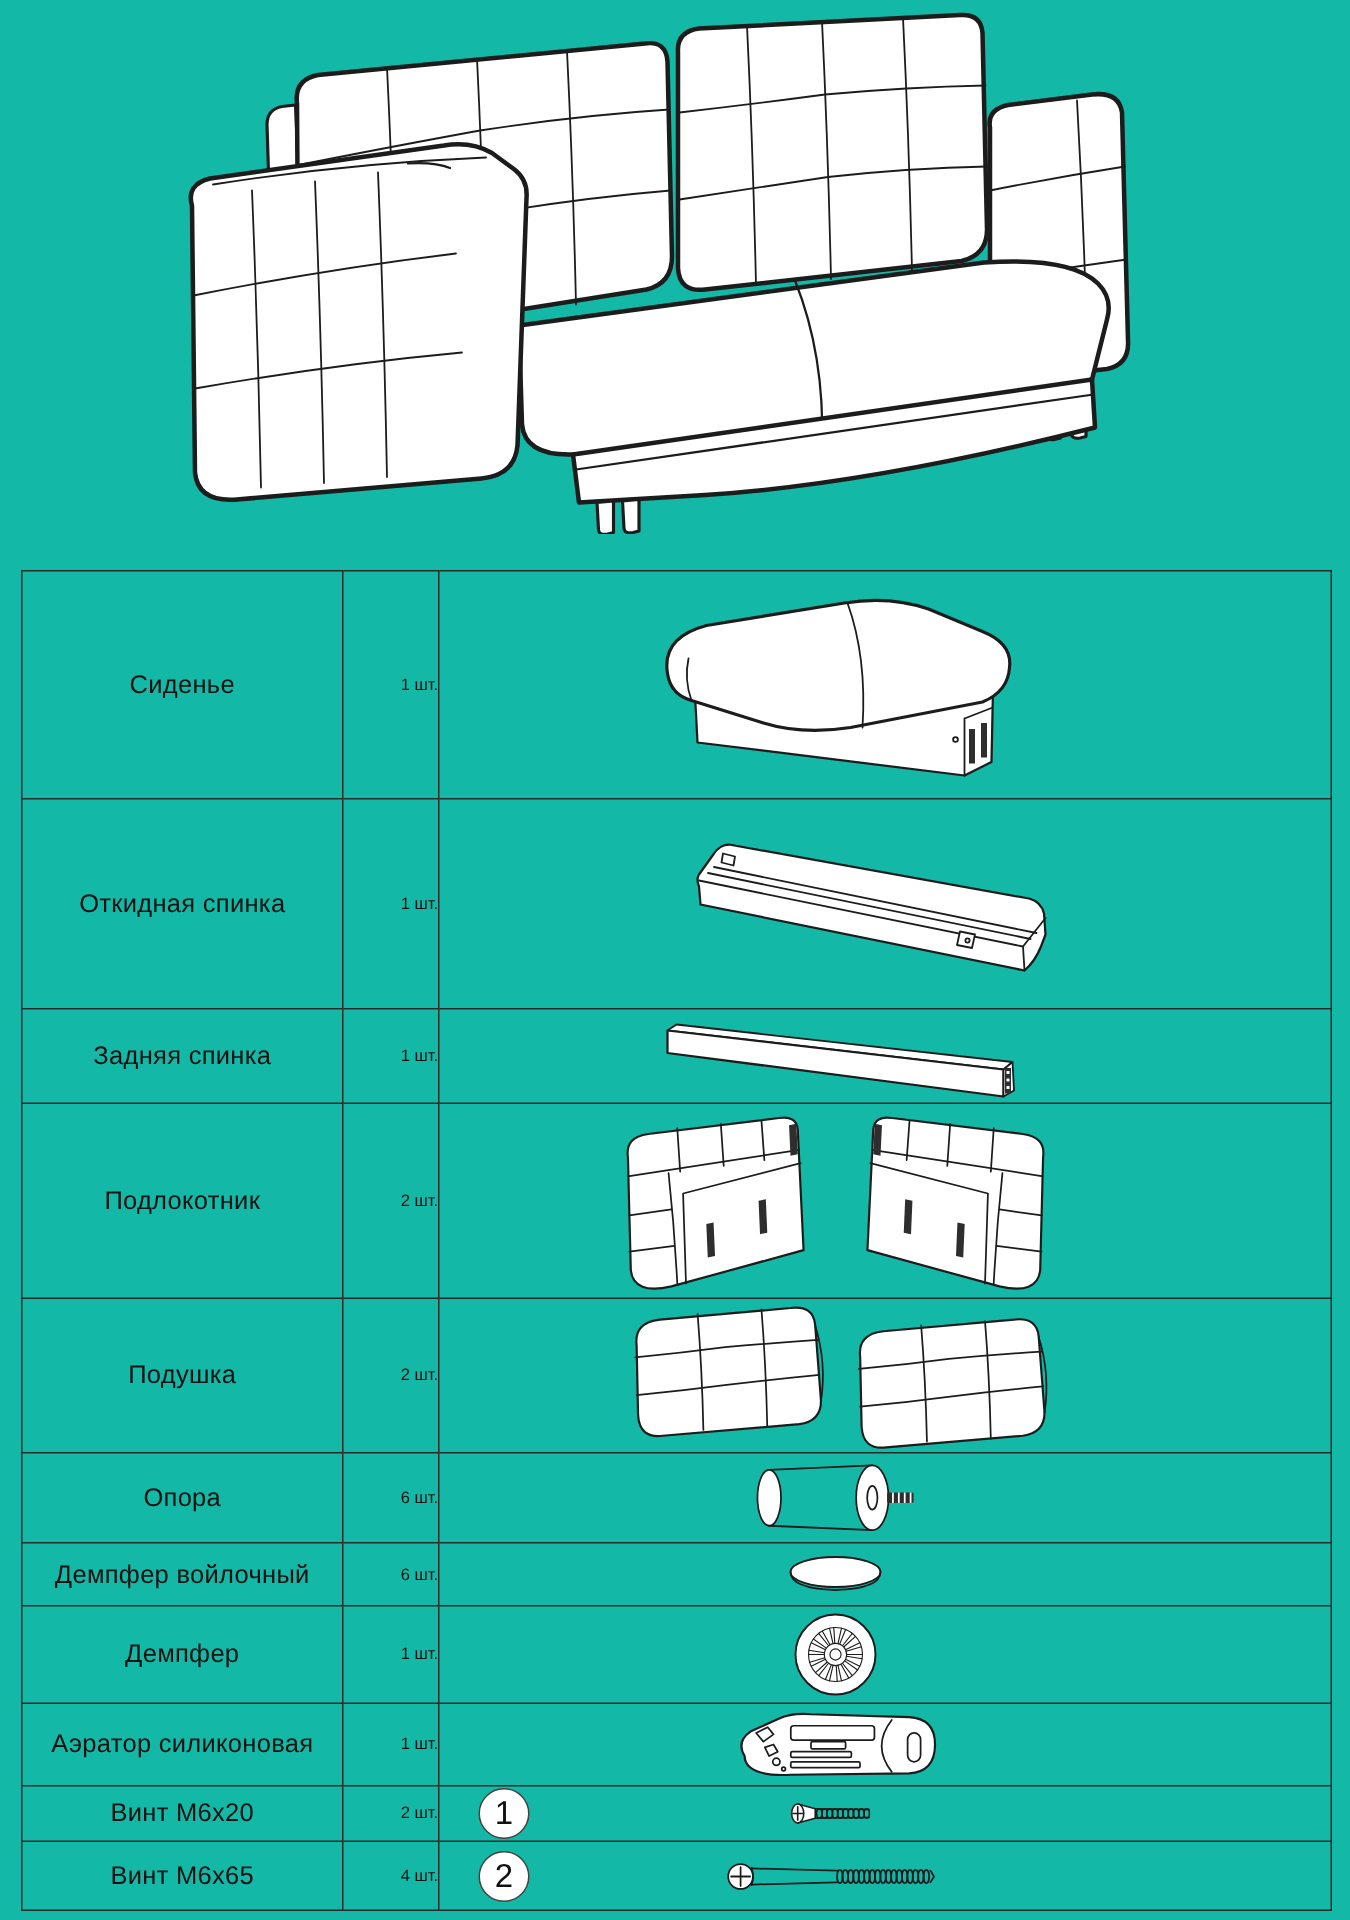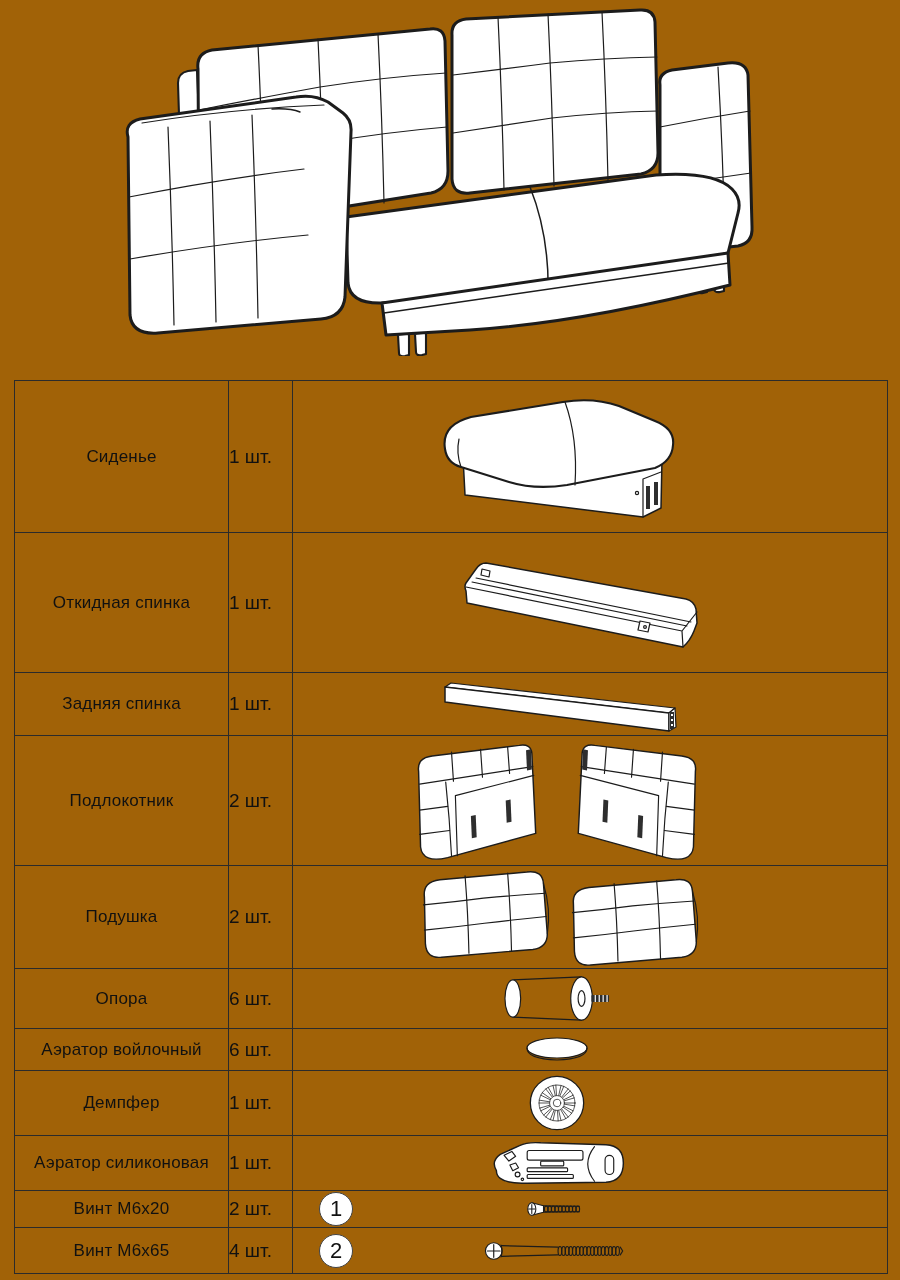--- a/index.html
+++ b/index.html
@@ -1,26 +1,26 @@
 <!DOCTYPE html>
 <html><head>
 <meta charset="utf-8">
 <style>
   html,body{margin:0;padding:0;}
   body{width:900px;height:1280px;background:#ffffff;font-family:"Liberation Sans",sans-serif;color:#111;}
-  .page{position:relative;width:900px;height:1280px;background:#a16207;overflow:hidden;}
+  .page{position:relative;width:900px;height:1280px;background:#14b8a6;overflow:hidden;}
 
   
   .hero{position:absolute;left:100px;top:4px;width:680px;height:352px;}
 
   
   table.parts{position:absolute;left:14px;top:380px;width:873px;border-collapse:collapse;table-layout:fixed;}
   table.parts td{border:1.6px solid #2b2b2b;padding:0;vertical-align:middle;}
   td.c-name{text-align:center;font-size:17px;letter-spacing:.2px;}
-  td.c-qty{text-align:left;font-size:19px;}
+  td.c-qty{text-align:right;font-size:11px;}
   td.c-img{text-align:center;position:relative;}
   .imgwrap{display:flex;align-items:center;justify-content:center;width:100%;height:100%;padding-right:66px;box-sizing:border-box;}
   .refcircle{position:absolute;left:26px;top:50%;transform:translateY(-50%);
     width:32px;height:32px;border:1.4px solid #444;border-radius:50%;
     display:flex;align-items:center;justify-content:center;font-size:22px;color:#111;background:#fff;}
   svg{display:block;}
   .ln{fill:none;stroke:#1c1c1c;stroke-linecap:round;stroke-linejoin:round;}
   .w3{stroke-width:3;}  .w2{stroke-width:2.1;} .w1{stroke-width:1.2;} .w15{stroke-width:1.5;}
   .fw{fill:#ffffff;}    .fd{fill:#2e2e2e;stroke:none;}
 </style>
@@ -213,21 +213,21 @@
           <ellipse class="ln w1 fw" cx="90" cy="27" rx="11" ry="22"></ellipse>
           <ellipse class="ln w1 fw" cx="90" cy="27" rx="3.5" ry="8"></ellipse>
           <rect class="fd" x="100" y="23.5" width="18" height="7" rx="1"></rect>
           <path d="M104,23.5 v7 M108,23.5 v7 M112,23.5 v7 M116,23.5 v7" stroke="#fff" stroke-width="1.2" fill="none"></path>
         </svg>
             </div>
       </td>
     </tr>
 
     <tr style="height:42px">
-      <td class="c-name">Аэратор войлочный</td>
+      <td class="c-name">Демпфер войлочный</td>
       <td class="c-qty">6 шт.</td>
       <td class="c-img">
             <div class="imgwrap">
         <svg width="90" height="32" viewBox="0 0 90 32">
           <ellipse class="ln w1 fw" cx="45" cy="14" rx="30" ry="10"></ellipse>
           <path class="ln w1" d="M15,14 Q15,25 45,26 Q75,25 75,14"></path>
         </svg>
             </div>
       </td>
     </tr>

